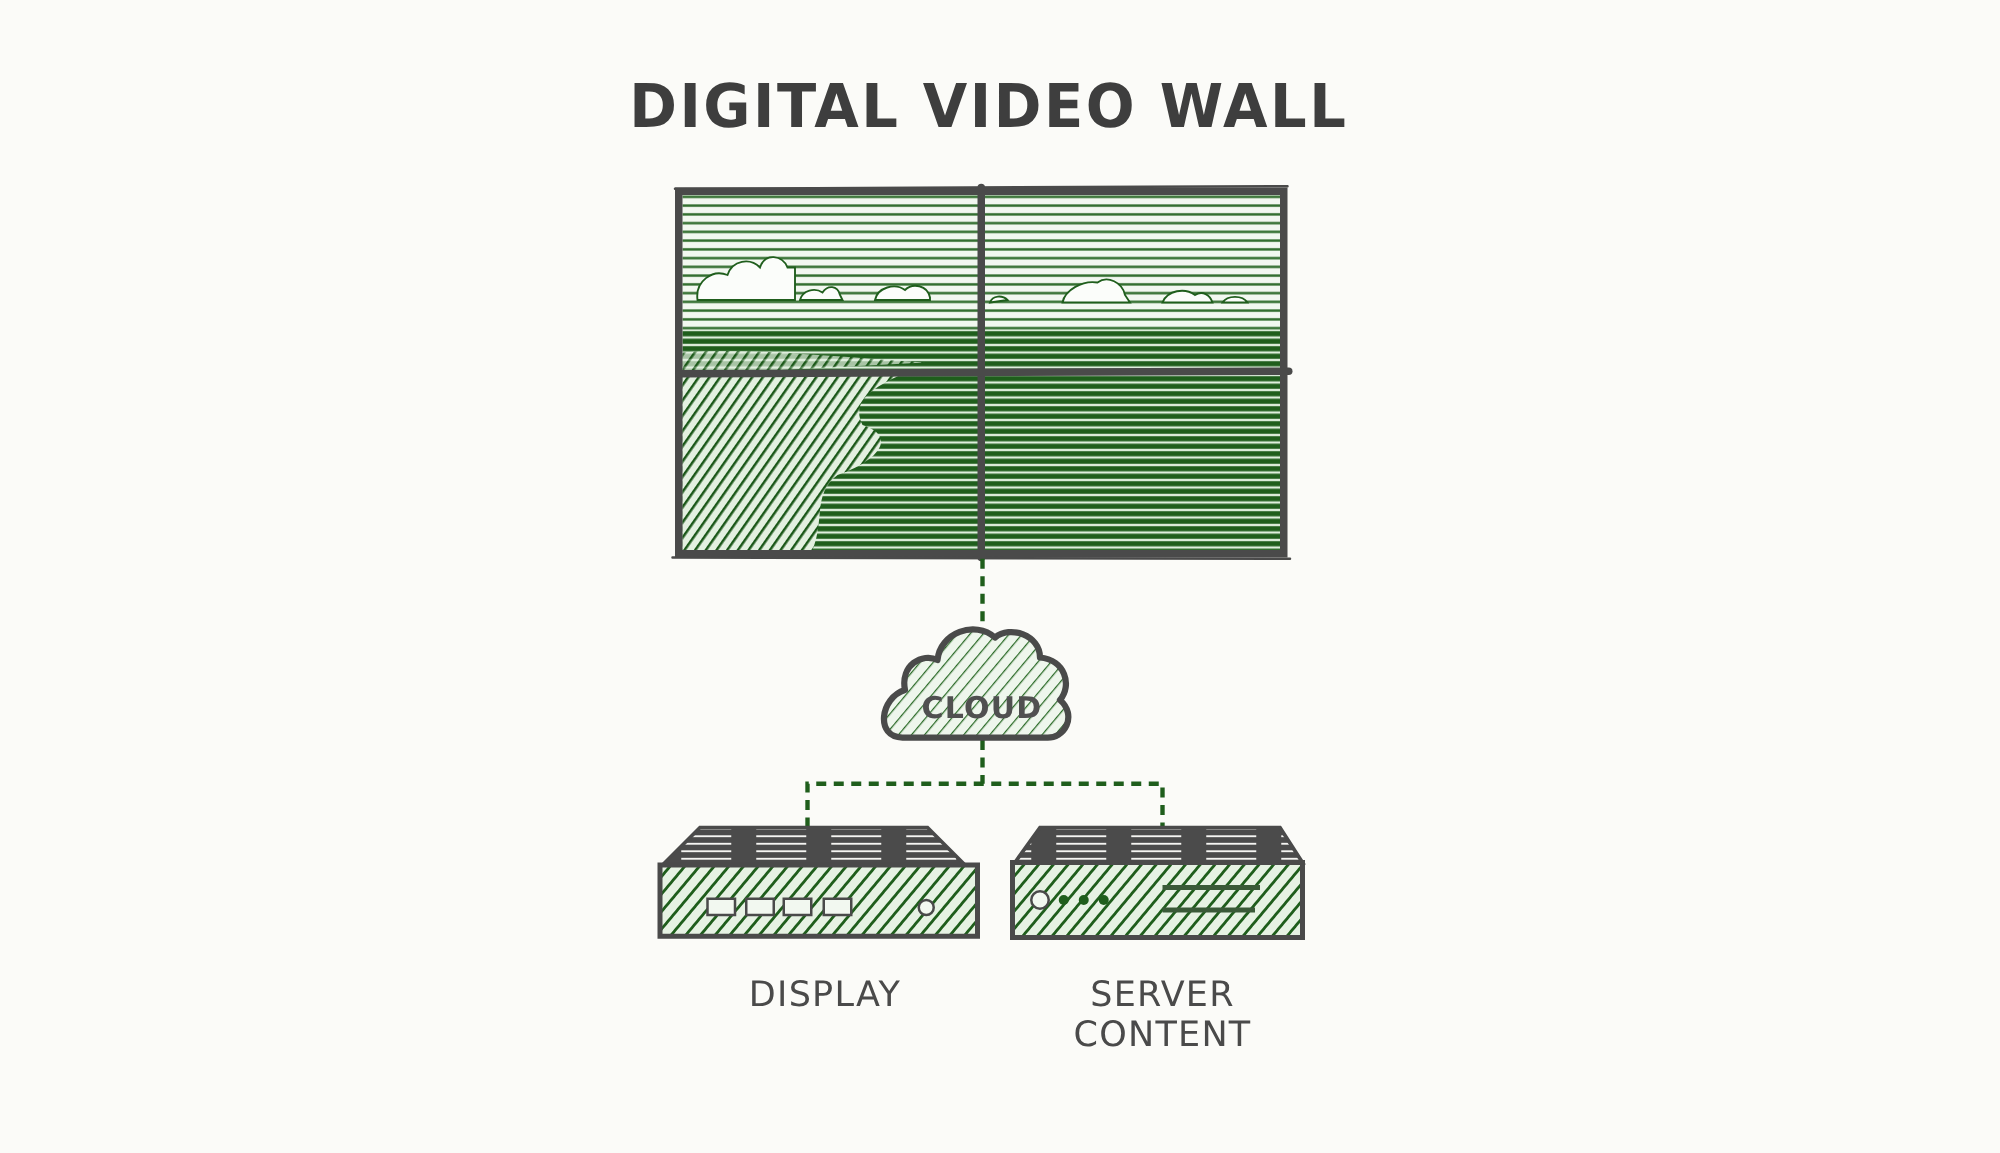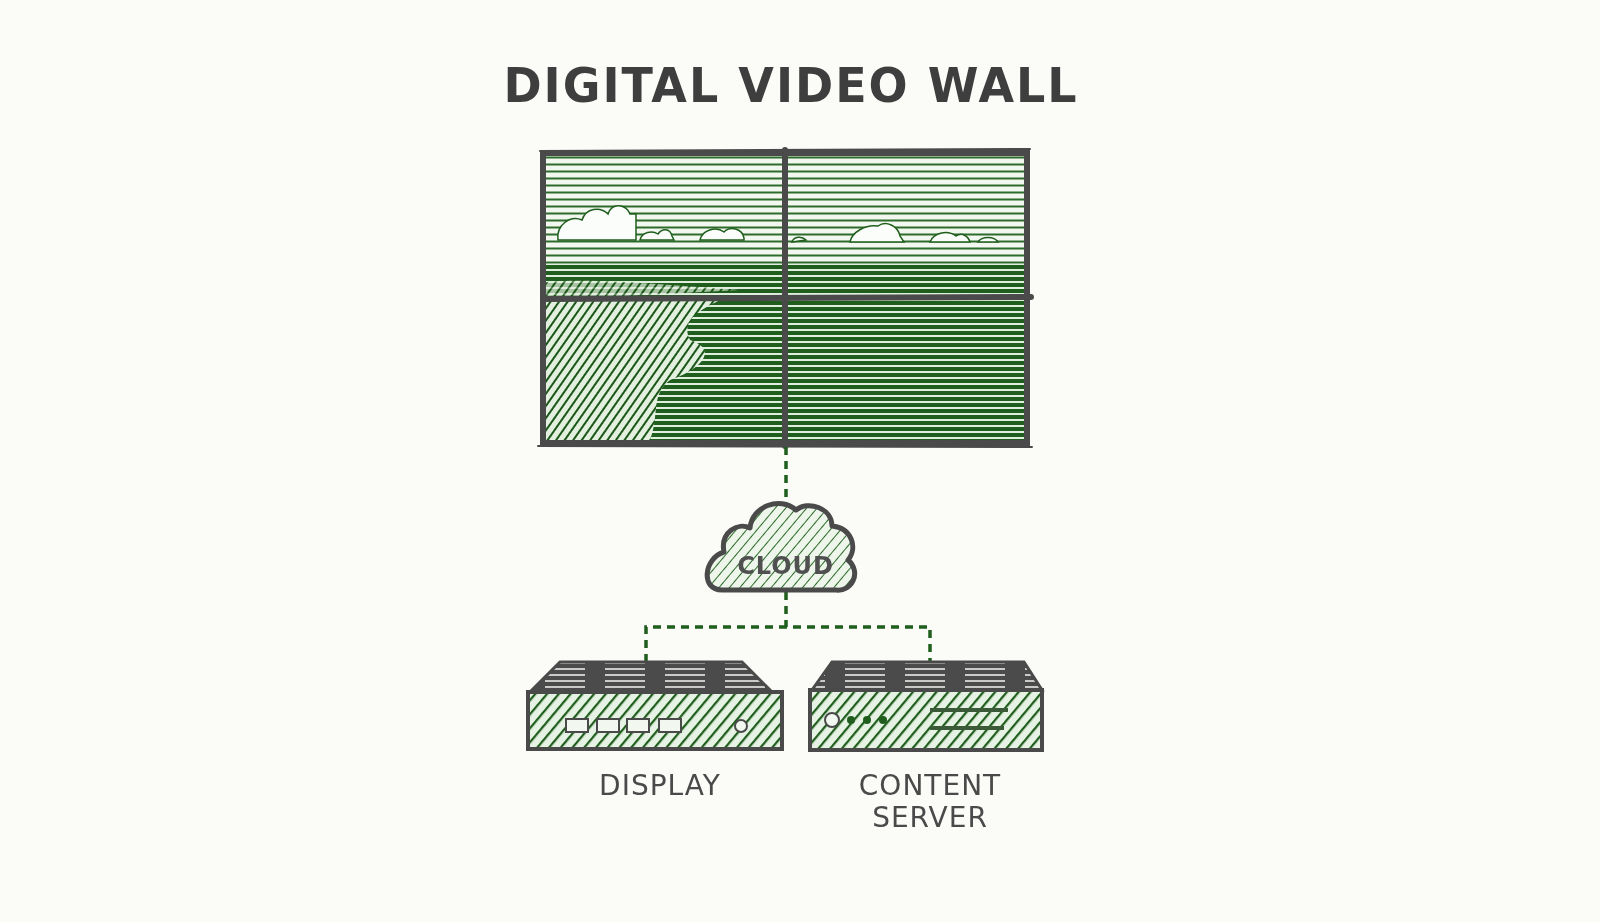--- a/index.html
+++ b/index.html
@@ -12,21 +12,21 @@
   .title {
     position:absolute; left:0; top:58px; width:1582px; text-align:center;
     font-family:"DejaVu Sans", sans-serif; font-weight:bold;
     font-size:46px; letter-spacing:2px; color:#3e3e3e;
     transform:scaleY(1.05);
   }
   svg.canvas { position:absolute; left:0; top:0; }
   .label {
     position:absolute; text-align:center;
     font-family:"DejaVu Sans", sans-serif;
-    font-size:28px; line-height:32px; letter-spacing:1px; color:#4a4a4a;
+    font-size:28px; line-height:32px; letter-spacing:1px; color:#4a4a4a;margin-top:10px;
   }
   .cloud-label {
     position:absolute; left:734px; top:552px; width:100px; text-align:right;
     font-family:"DejaVu Sans", sans-serif; font-weight:bold;
     font-size:24px; letter-spacing:1px; color:#505050;
   }
 </style>
 </head>
 <body>
 
@@ -126,15 +126,15 @@
 
 <div class="title">DIGITAL VIDEO WALL</div>
 
 <div class="cloud-label">CLOUD</div>
 
 <div class="label" style="left:555px; top:770px; width:210px;">
   <div>DISPLAY</div>
 </div>
 
 <div class="label" style="left:830px; top:770px; width:200px;">
+  <div>SERVER</div>
   <div>CONTENT</div>
-  <div>SERVER</div>
 </div>
 
 </body></html>

